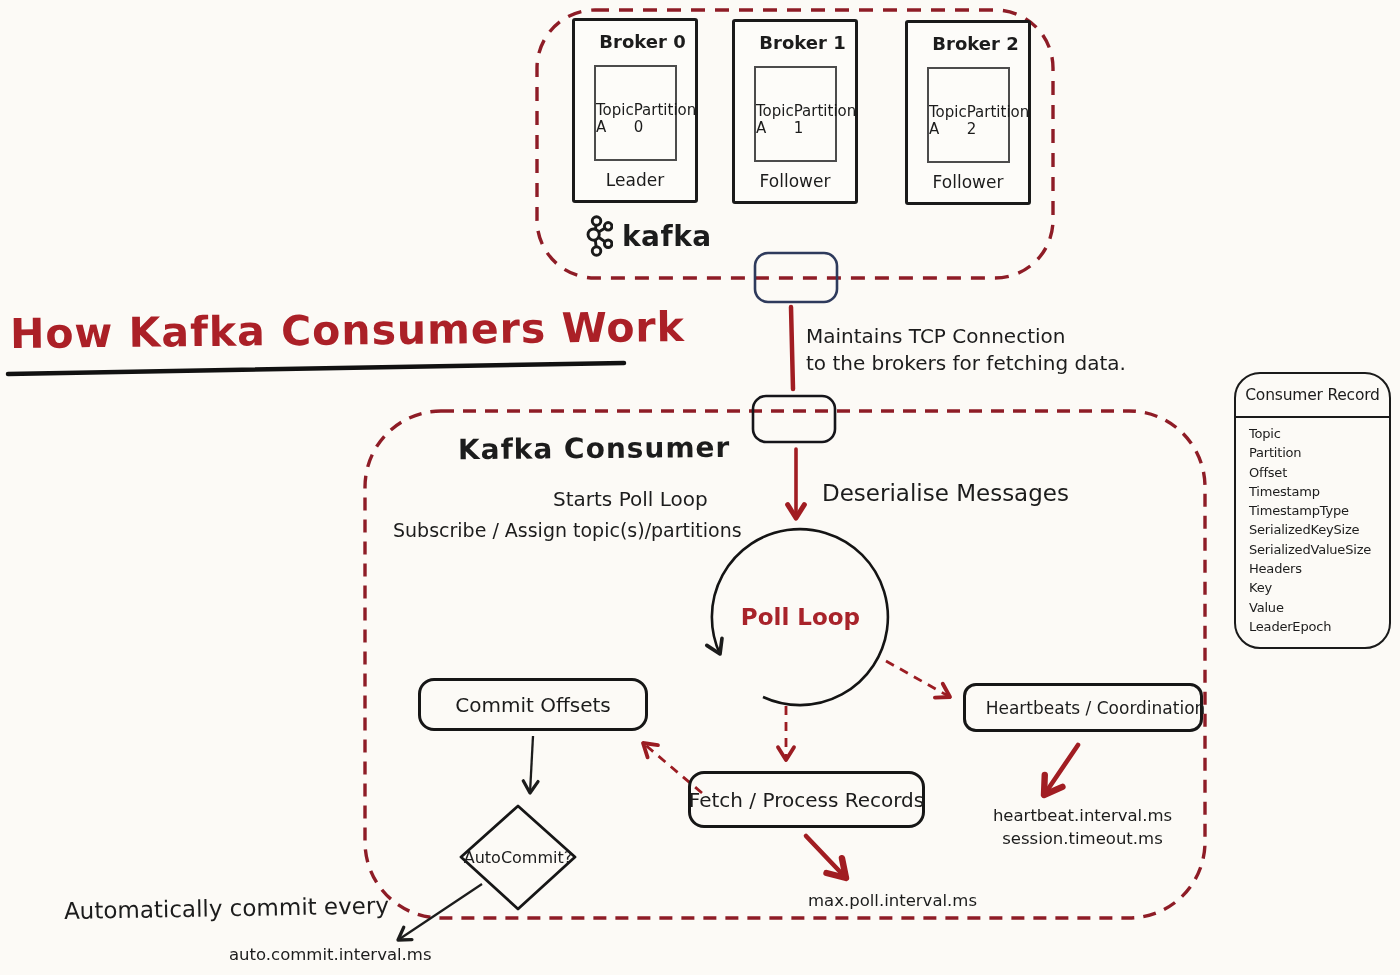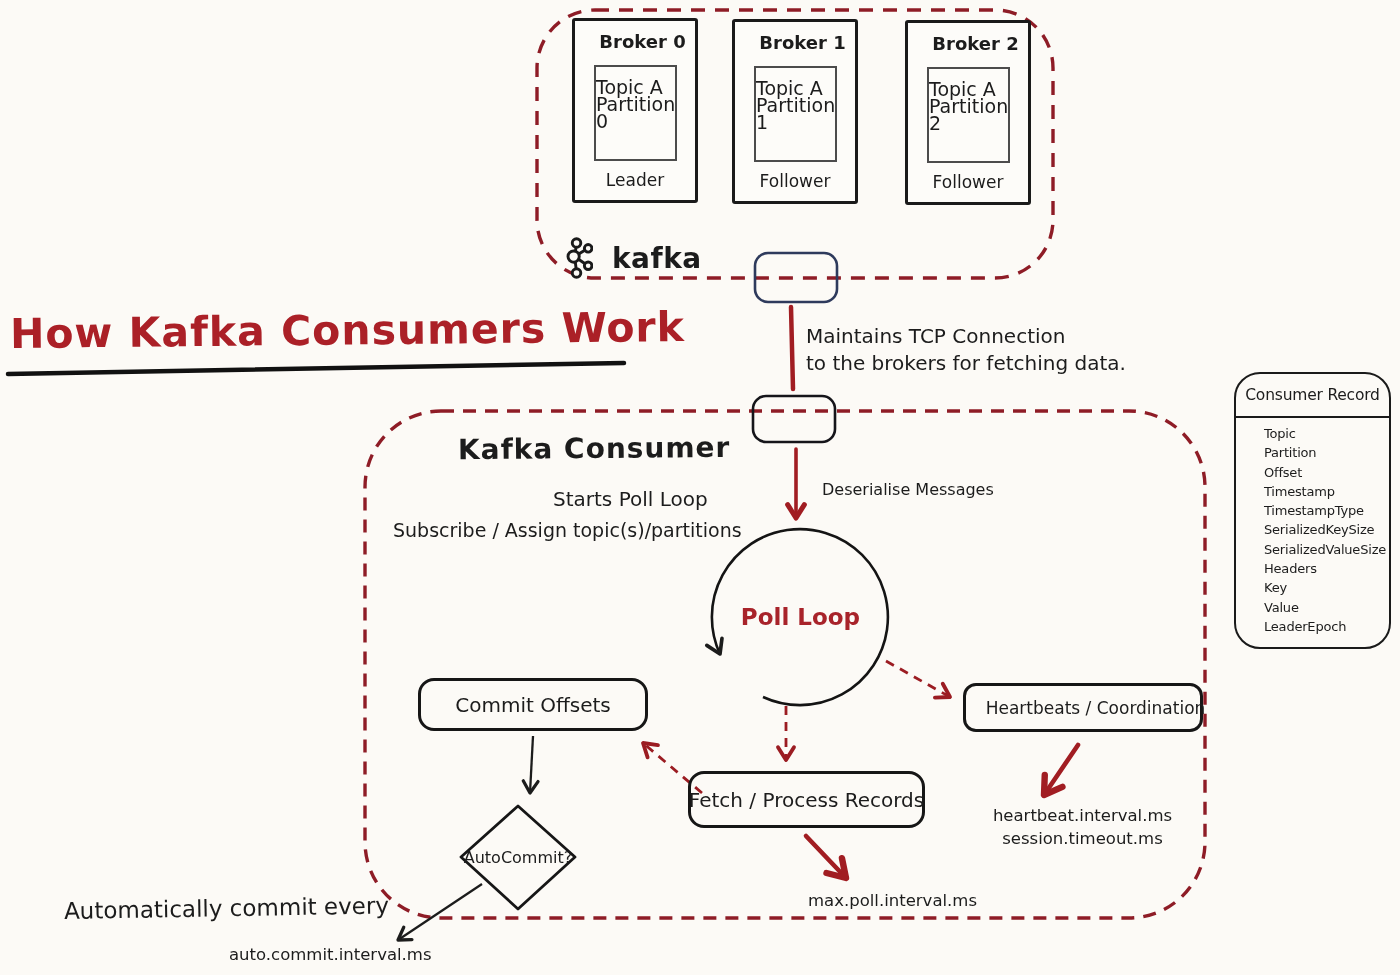--- a/index.html
+++ b/index.html
@@ -23,37 +23,37 @@
   
   .broker {
     width:126px; height:185px; border:3px solid #1a1a1a; border-radius:3px;
     background:#fdfcf9; box-sizing:border-box;
   }
   .broker-name { position:absolute; left:15px; right:0; top:10px; text-align:center;
     font-size:18px; font-weight:700; }
   .partition-box {
     position:absolute; left:19px; top:44px; width:83px; height:96px;
     border:2px solid #4c4c4c; box-sizing:border-box;
-    display:flex; flex-direction:column; padding-top:12px;
-    font-size:19px; line-height:17px;
+    display:flex; align-items:center; padding-top:12px;
+    font-size:15px; line-height:17px;
   }
   .broker-role { position:absolute; left:0; right:0; bottom:10px; text-align:center;
     font-size:17px; }
 
   
-  .kafka-logo-wrap { left:562px; top:214px; display:flex; align-items:center; gap:19px;margin-top:22px; }
+  .kafka-logo-wrap { left:582px; top:214px; display:flex; align-items:center; gap:9px; }
   .kafka-logo-text { font-size:28px; font-weight:bold; letter-spacing:0.5px; }
 
   
   .tcp-note { left:806px; top:323px; font-size:20px; line-height:27px; }
   .consumer-title { left:458px; top:432px; font-size:28px; font-weight:600;
     letter-spacing:1px; transform:rotate(-0.5deg); }
   .caption-starts { left:553px; top:487px; font-size:20px; }
   .caption-subscribe { left:393px; top:519px; font-size:19px; }
-  .caption-deserialise { left:822px; top:480px; font-size:16px; }
+  .caption-deserialise { left:822px; top:480px; font-size:23px; }
   .poll-loop-label { left:740px; top:604px; width:120px; text-align:right;
     font-size:23px; color:#a8232a; font-weight:600; }
 
   
   .node-box {
     border:3px solid #161616; border-radius:16px; box-sizing:border-box;
     display:flex; align-items:center; justify-content:center;
     background:transparent; font-size:20px; white-space:nowrap;
   }
   .commit-box { left:418px; top:678px; width:230px; height:53px; }
@@ -74,21 +74,21 @@
   .record-box {
     left:1234px; top:372px; width:157px; height:277px;
     border:2.5px solid #1a1a1a; border-radius:26px; box-sizing:border-box;
     background:transparent;
   }
   .record-title {
     height:44px; display:flex; align-items:center; justify-content:center;
     font-size:15.5px; border-bottom:2.5px solid #1a1a1a; box-sizing:border-box;
     letter-spacing:-0.2px;
   }
-  .record-fields { margin:6px 0 0 0; padding:0 0 0 28px; list-style:none;
+  .record-fields { margin:6px 0 0 0; padding:0 0 0 13px; list-style:none;
     font-size:13px; line-height:19.3px; letter-spacing:-0.2px; }
 </style>
 </head>
 <body>
 
 <div class="canvas">
 
   <svg class="overlay" viewBox="0 0 1400 975">
     <defs>
       <marker id="mRed" viewBox="0 0 14 14" refX="10" refY="7" markerWidth="8" markerHeight="8" orient="auto-start-reverse">

